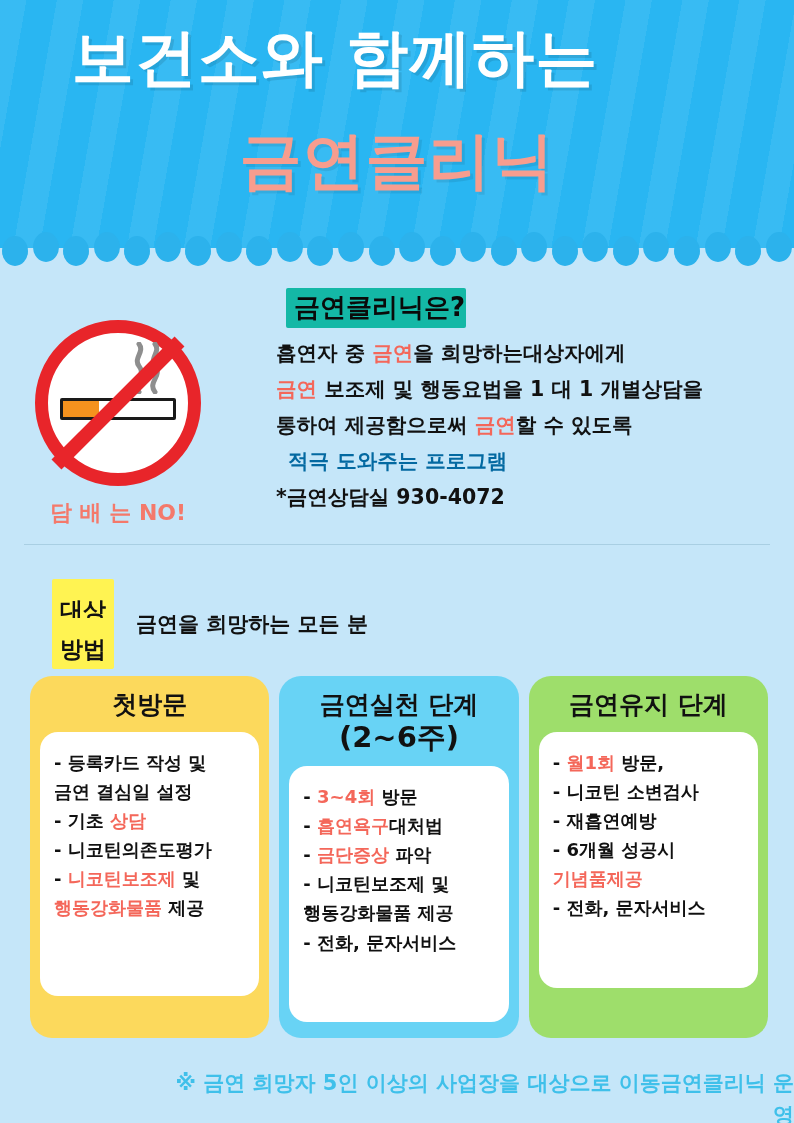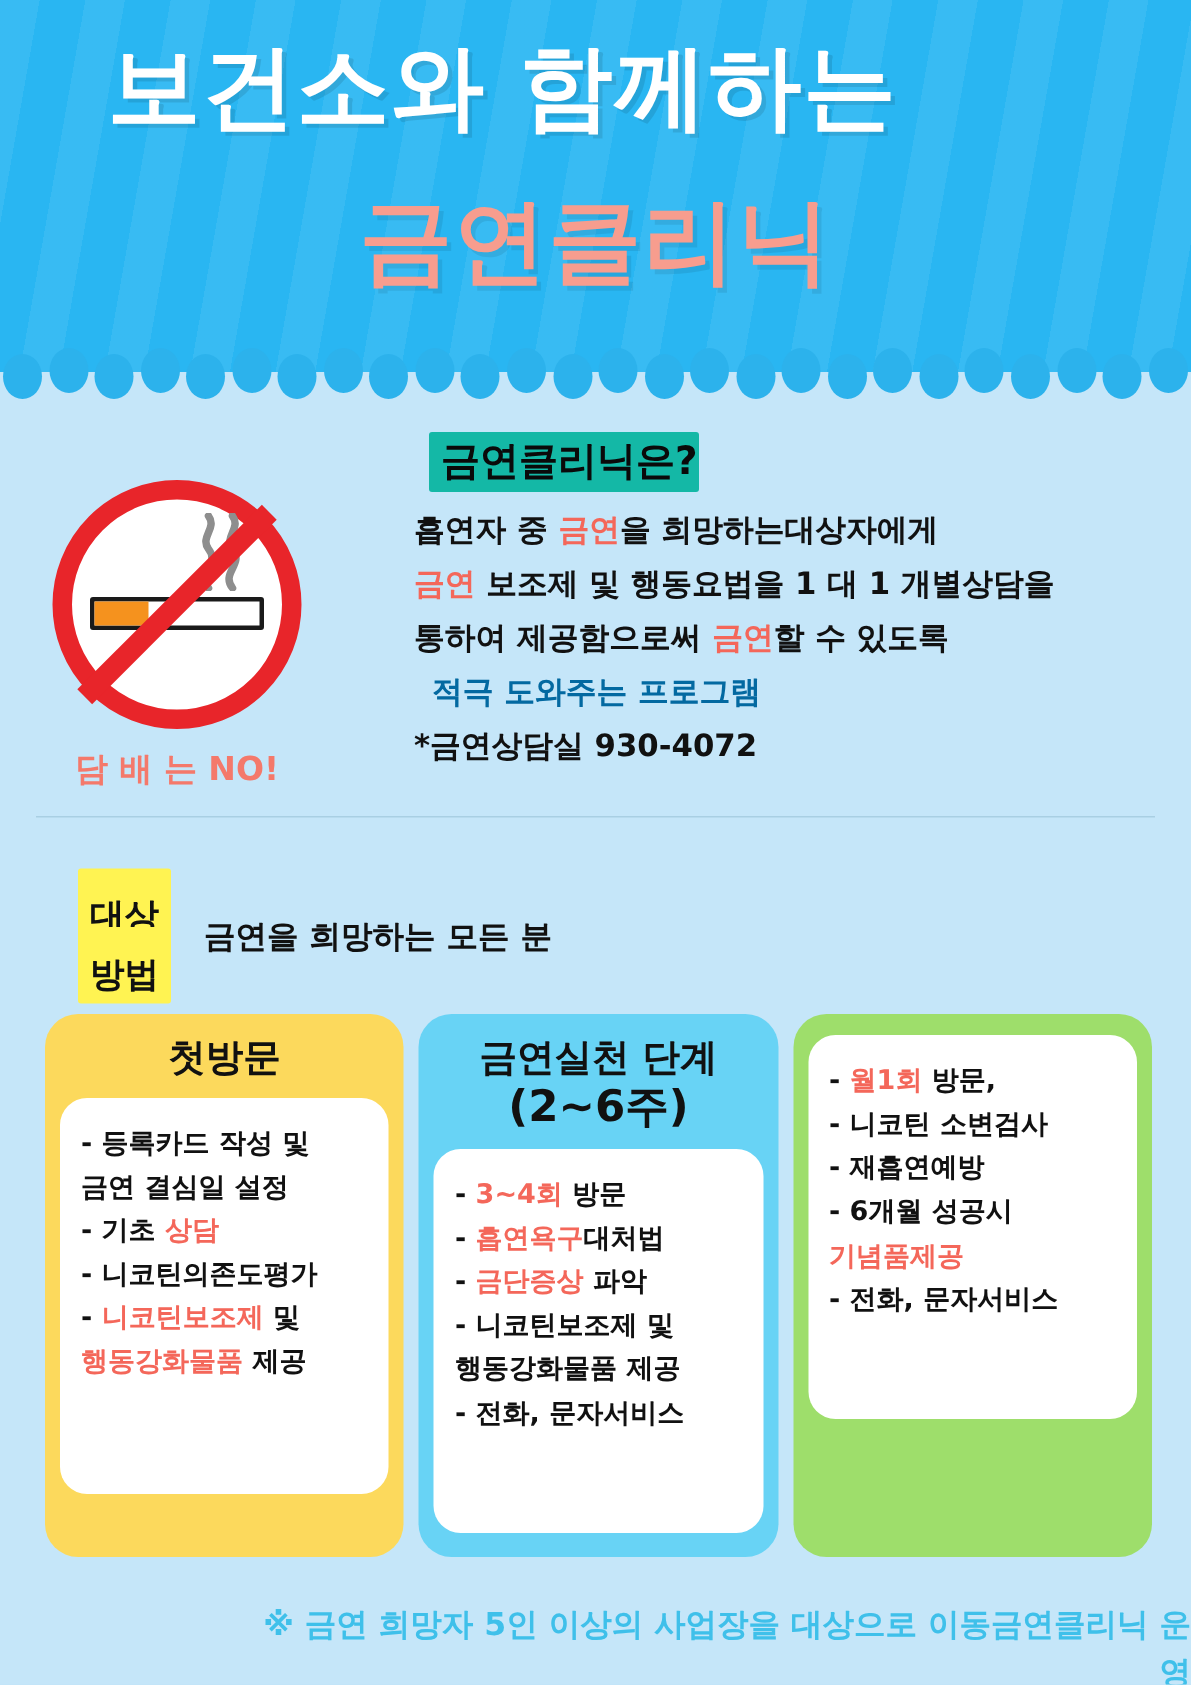--- a/index.html
+++ b/index.html
@@ -398,20 +398,23 @@
           <li><span>- </span><span class="hl-red">흡연욕구</span><span>대처법</span></li>
           <li><span>- </span><span class="hl-red">금단증상</span><span> 파악</span></li>
           <li><span>- 니코틴보조제 및</span><span class="hl-red"></span><span></span></li>
           <li><span>  행동강화물품 제공</span><span class="hl-red"></span><span></span></li>
           <li><span>- 전화, 문자서비스</span><span class="hl-red"></span><span></span></li>
         </ul>
       </div>
     </div>
 
     <div class="card card-green card-3">
+      <div class="card-title">
+        <span>금연유지 단계</span>
+      </div>
       <div class="card-body">
         <ul>
           <li><span>- </span><span class="hl-red">월1회</span><span> 방문,</span></li>
           <li><span>- 니코틴 소변검사</span><span class="hl-red"></span><span></span></li>
           <li><span>- 재흡연예방</span><span class="hl-red"></span><span></span></li>
           <li><span>- 6개월 성공시</span><span class="hl-red"></span><span></span></li>
           <li><span>  </span><span class="hl-red">기념품제공</span><span></span></li>
           <li><span>- 전화, 문자서비스</span><span class="hl-red"></span><span></span></li>
         </ul>
       </div>

